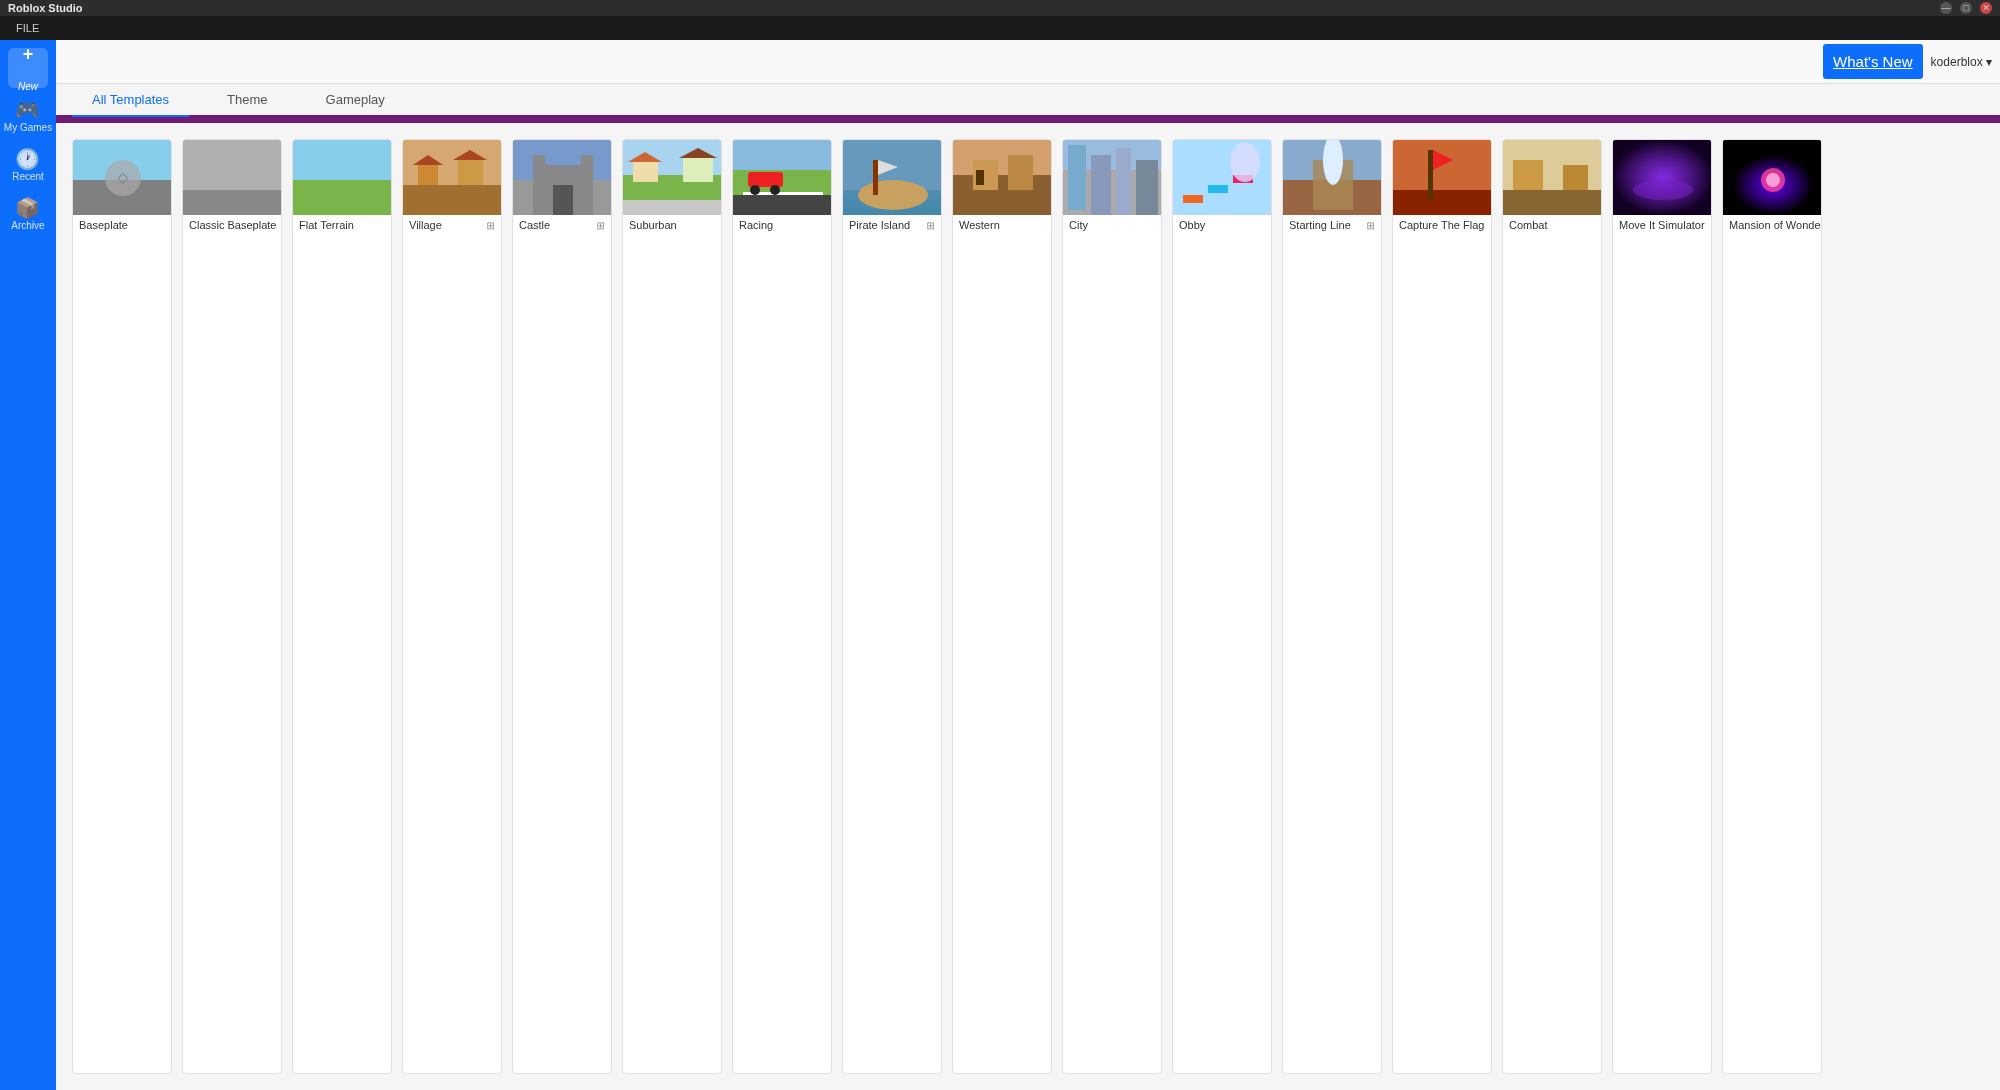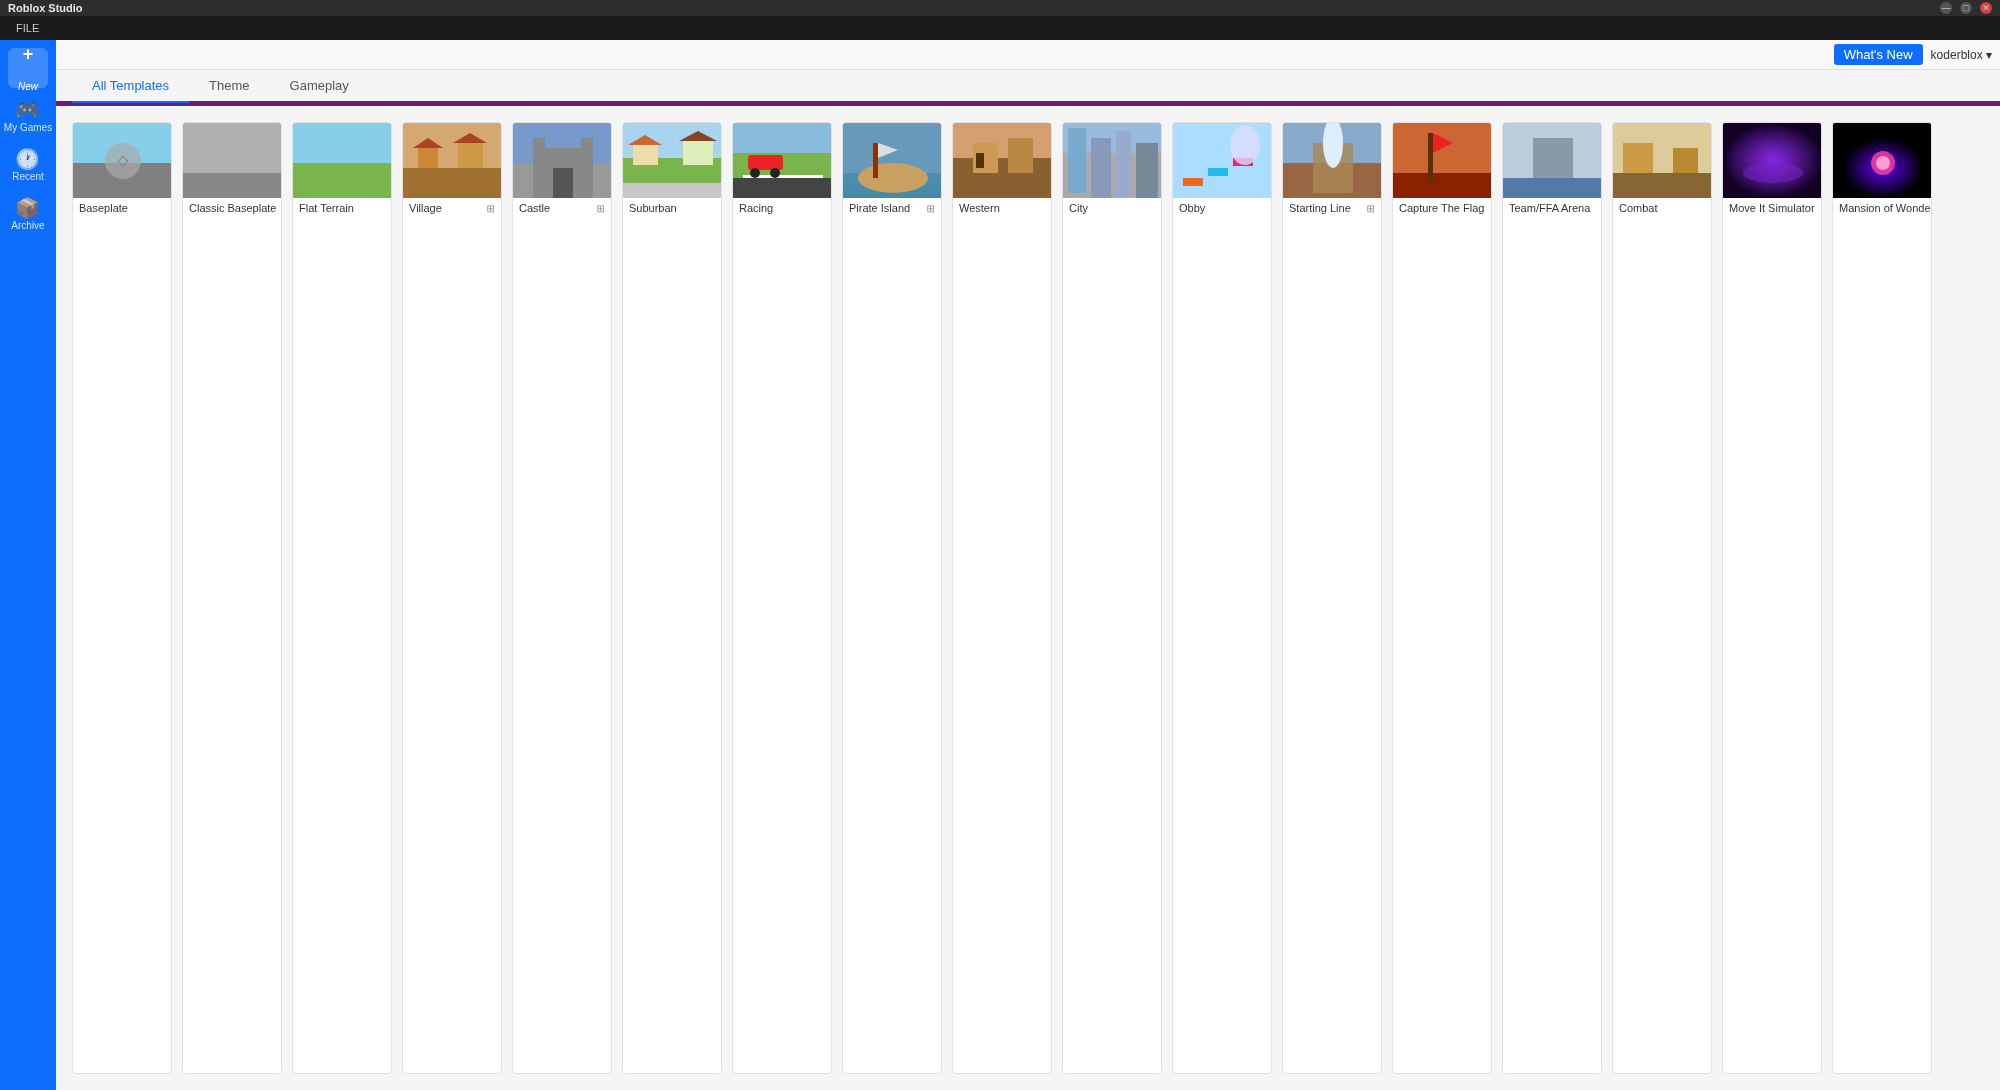--- a/index.html
+++ b/index.html
@@ -128,45 +128,46 @@
       align-items: center;
       justify-content: flex-end;
       padding: 4px 8px;
       background: #f8f8f8;
       border-bottom: 1px solid #ddd;
       flex-shrink: 0;
     }
     .whats-new-btn {
       background: #0d6efd;
       color: white;
-      font-size: 13px;
-      padding: 3px 10px;
+      font-size: 15px;
+      padding: 9px 10px;
       border-radius: 3px;
       cursor: pointer;
       margin-right: 8px;
+      text-decoration: underline;
     }
     .username {
       font-size: 12px;
       color: #333;
     }
 
     
     .content-area {
       flex: 1;
       display: flex;
       flex-direction: column;
       background: #f5f5f5;
       overflow: hidden;
     }
 
     
     .tabs {
       display: flex;
-      gap: 0;
-      border-bottom: 5px solid #701a75;
+      gap: 18px;
+      border-bottom: 8px solid #701a75;
       padding: 0 16px;
       background: #f5f5f5;
       flex-shrink: 0;
     }
     .tab {
       padding: 8px 20px;
       font-size: 13px;
       color: #555;
       cursor: pointer;
       border-bottom: 2px solid transparent;
@@ -485,33 +486,20 @@
               <rect x="35" y="10" width="5" height="50" fill="#553300"></rect>
               <polygon points="40,10 40,30 60,20" fill="#ee2222"></polygon>
             </svg>
     </div>
     <div class="template-label">
       <span>Capture The Flag</span>
 
     </div>
   </div>
         <div class="template-card">
-    <div class="template-thumb thumb-team-ffa">
-      <svg width="100" height="75" xmlns="http://www.w3.org/2000/svg">
-              <rect width="100" height="75" fill="#bbccdd"></rect>
-              <rect y="55" width="100" height="20" fill="#5577aa"></rect>
-              <rect x="30" y="15" width="40" height="40" fill="#8899aa"></rect>
-            </svg>
-    </div>
-    <div class="template-label">
-      <span>Team/FFA Arena</span>
-
-    </div>
-  </div>
-        <div class="template-card">
     <div class="template-thumb thumb-combat">
       <svg width="100" height="75" xmlns="http://www.w3.org/2000/svg">
               <rect width="100" height="75" fill="#ddcc99"></rect>
               <rect y="50" width="100" height="25" fill="#886633"></rect>
               <rect x="10" y="20" width="30" height="30" fill="#cc9944"></rect>
               <rect x="60" y="25" width="25" height="25" fill="#bb8833"></rect>
             </svg>
     </div>
     <div class="template-label">
       <span>Combat</span>

